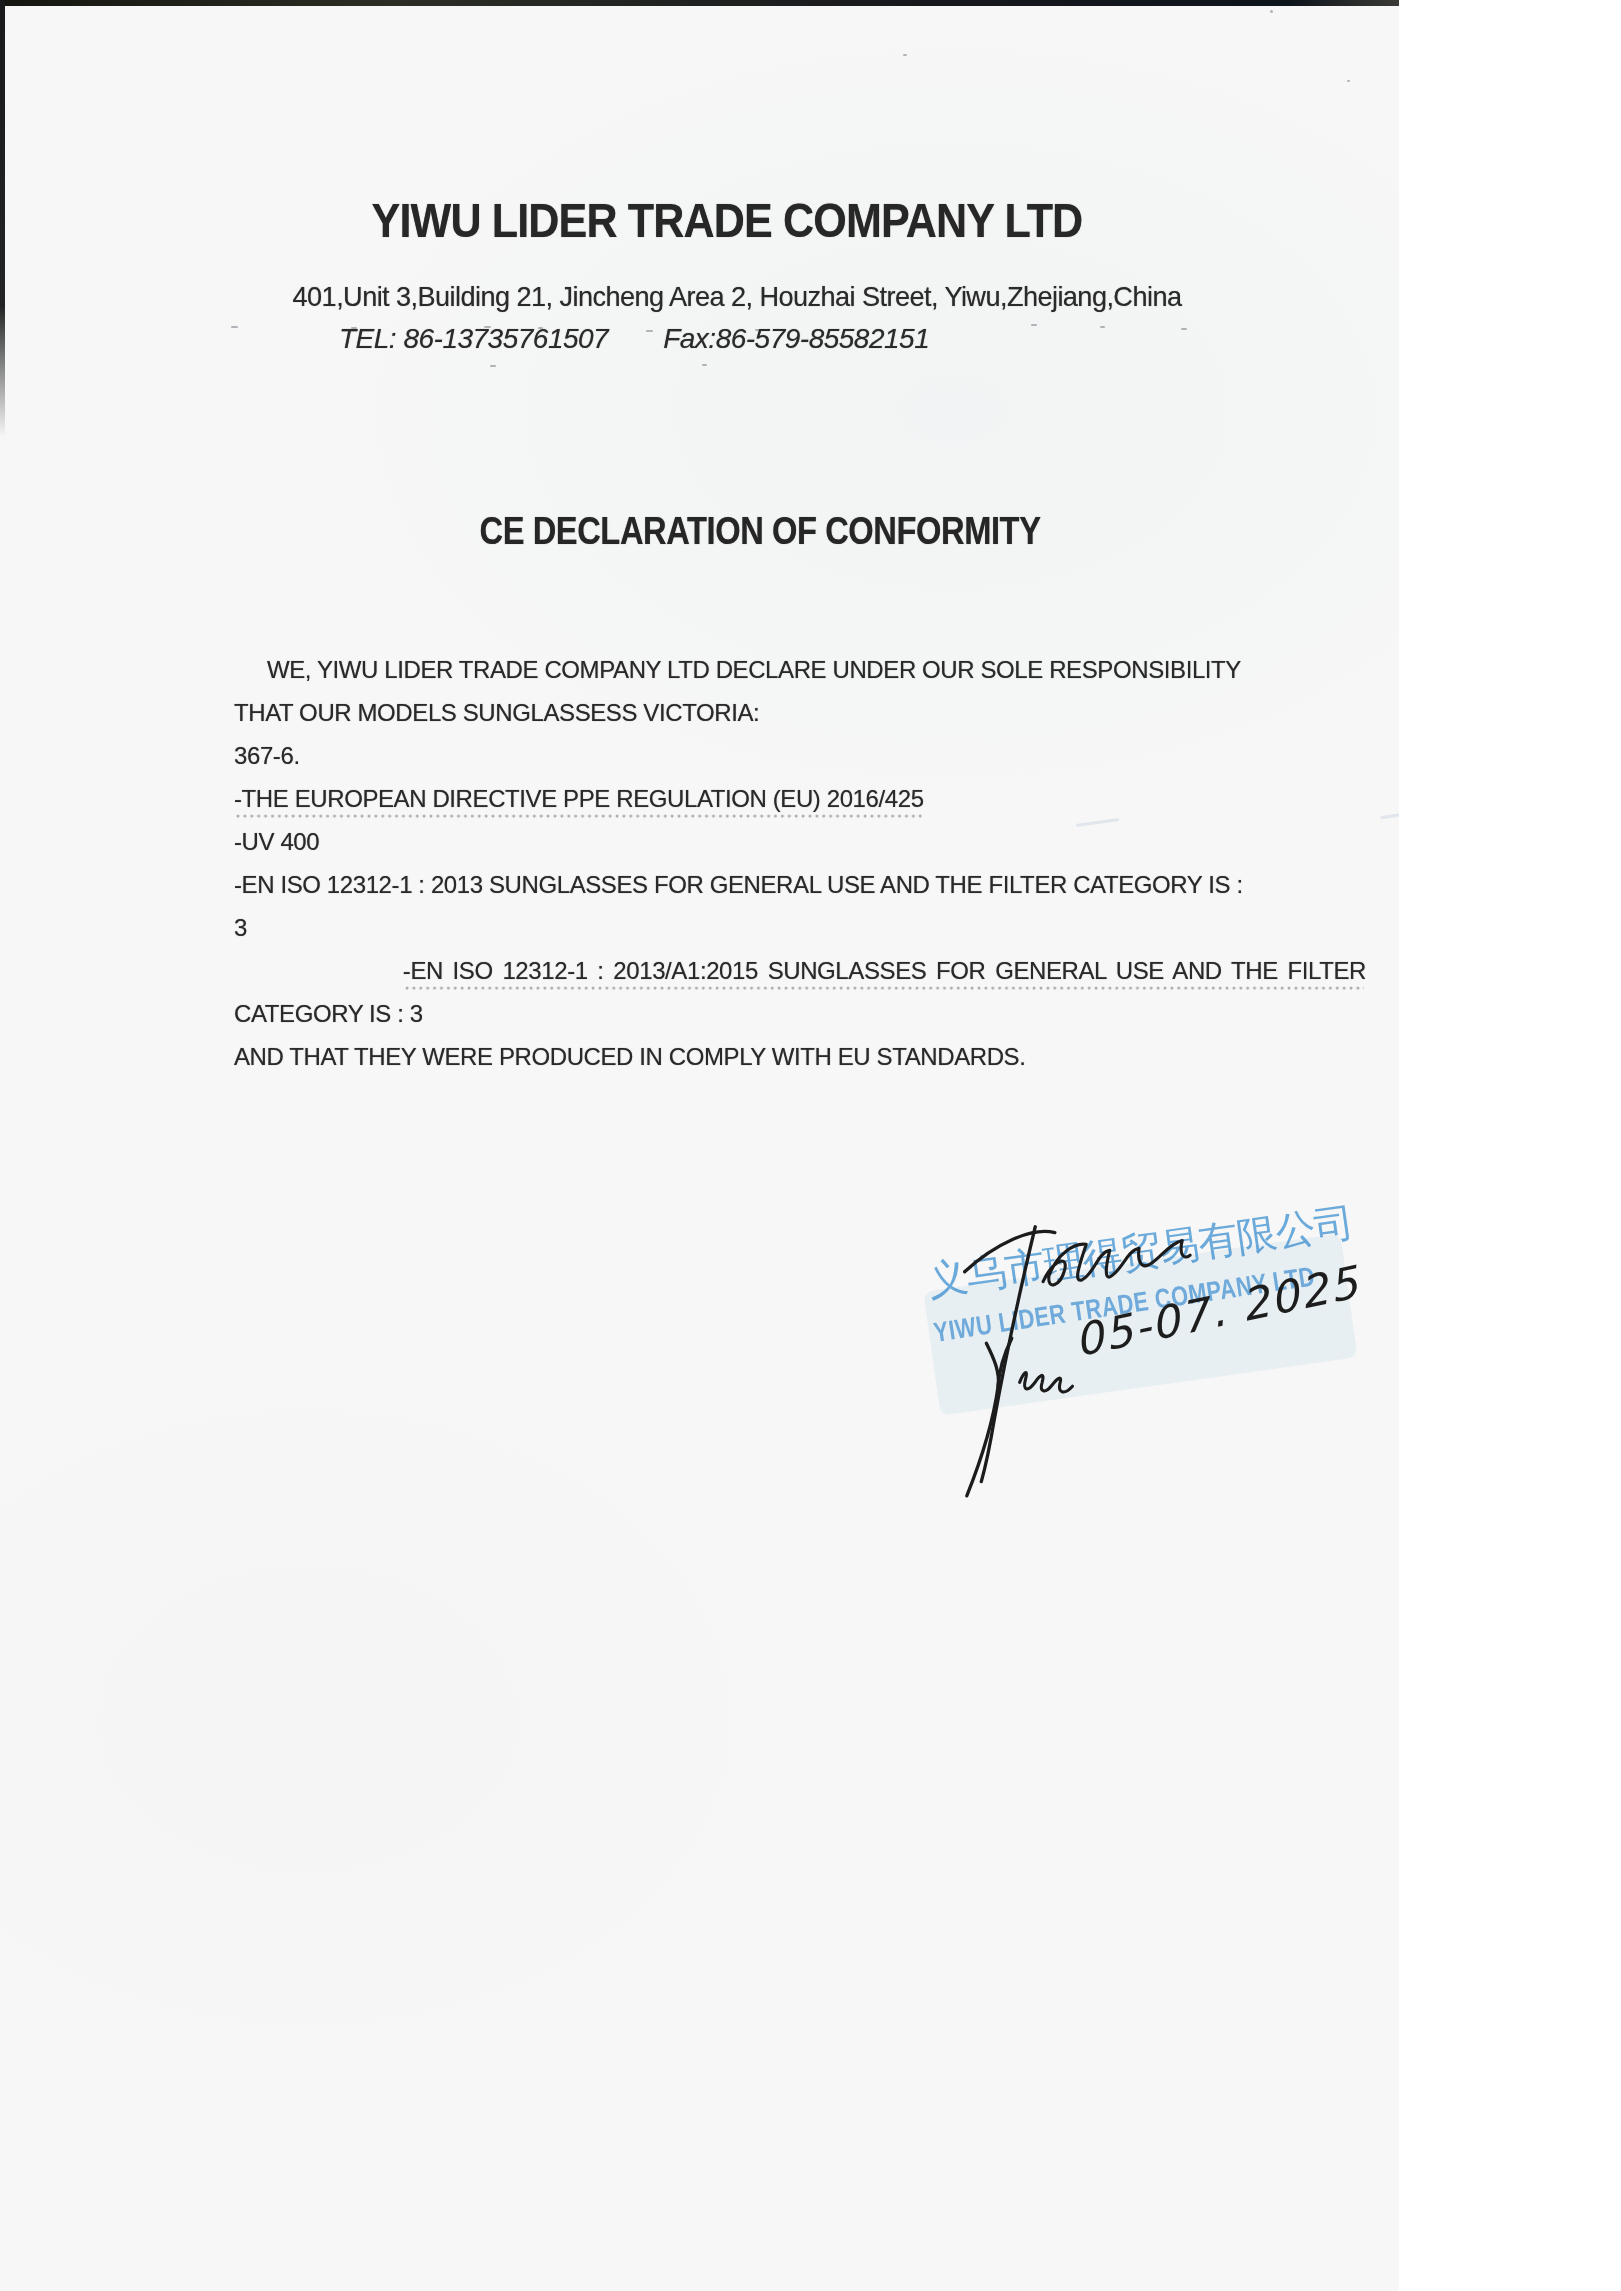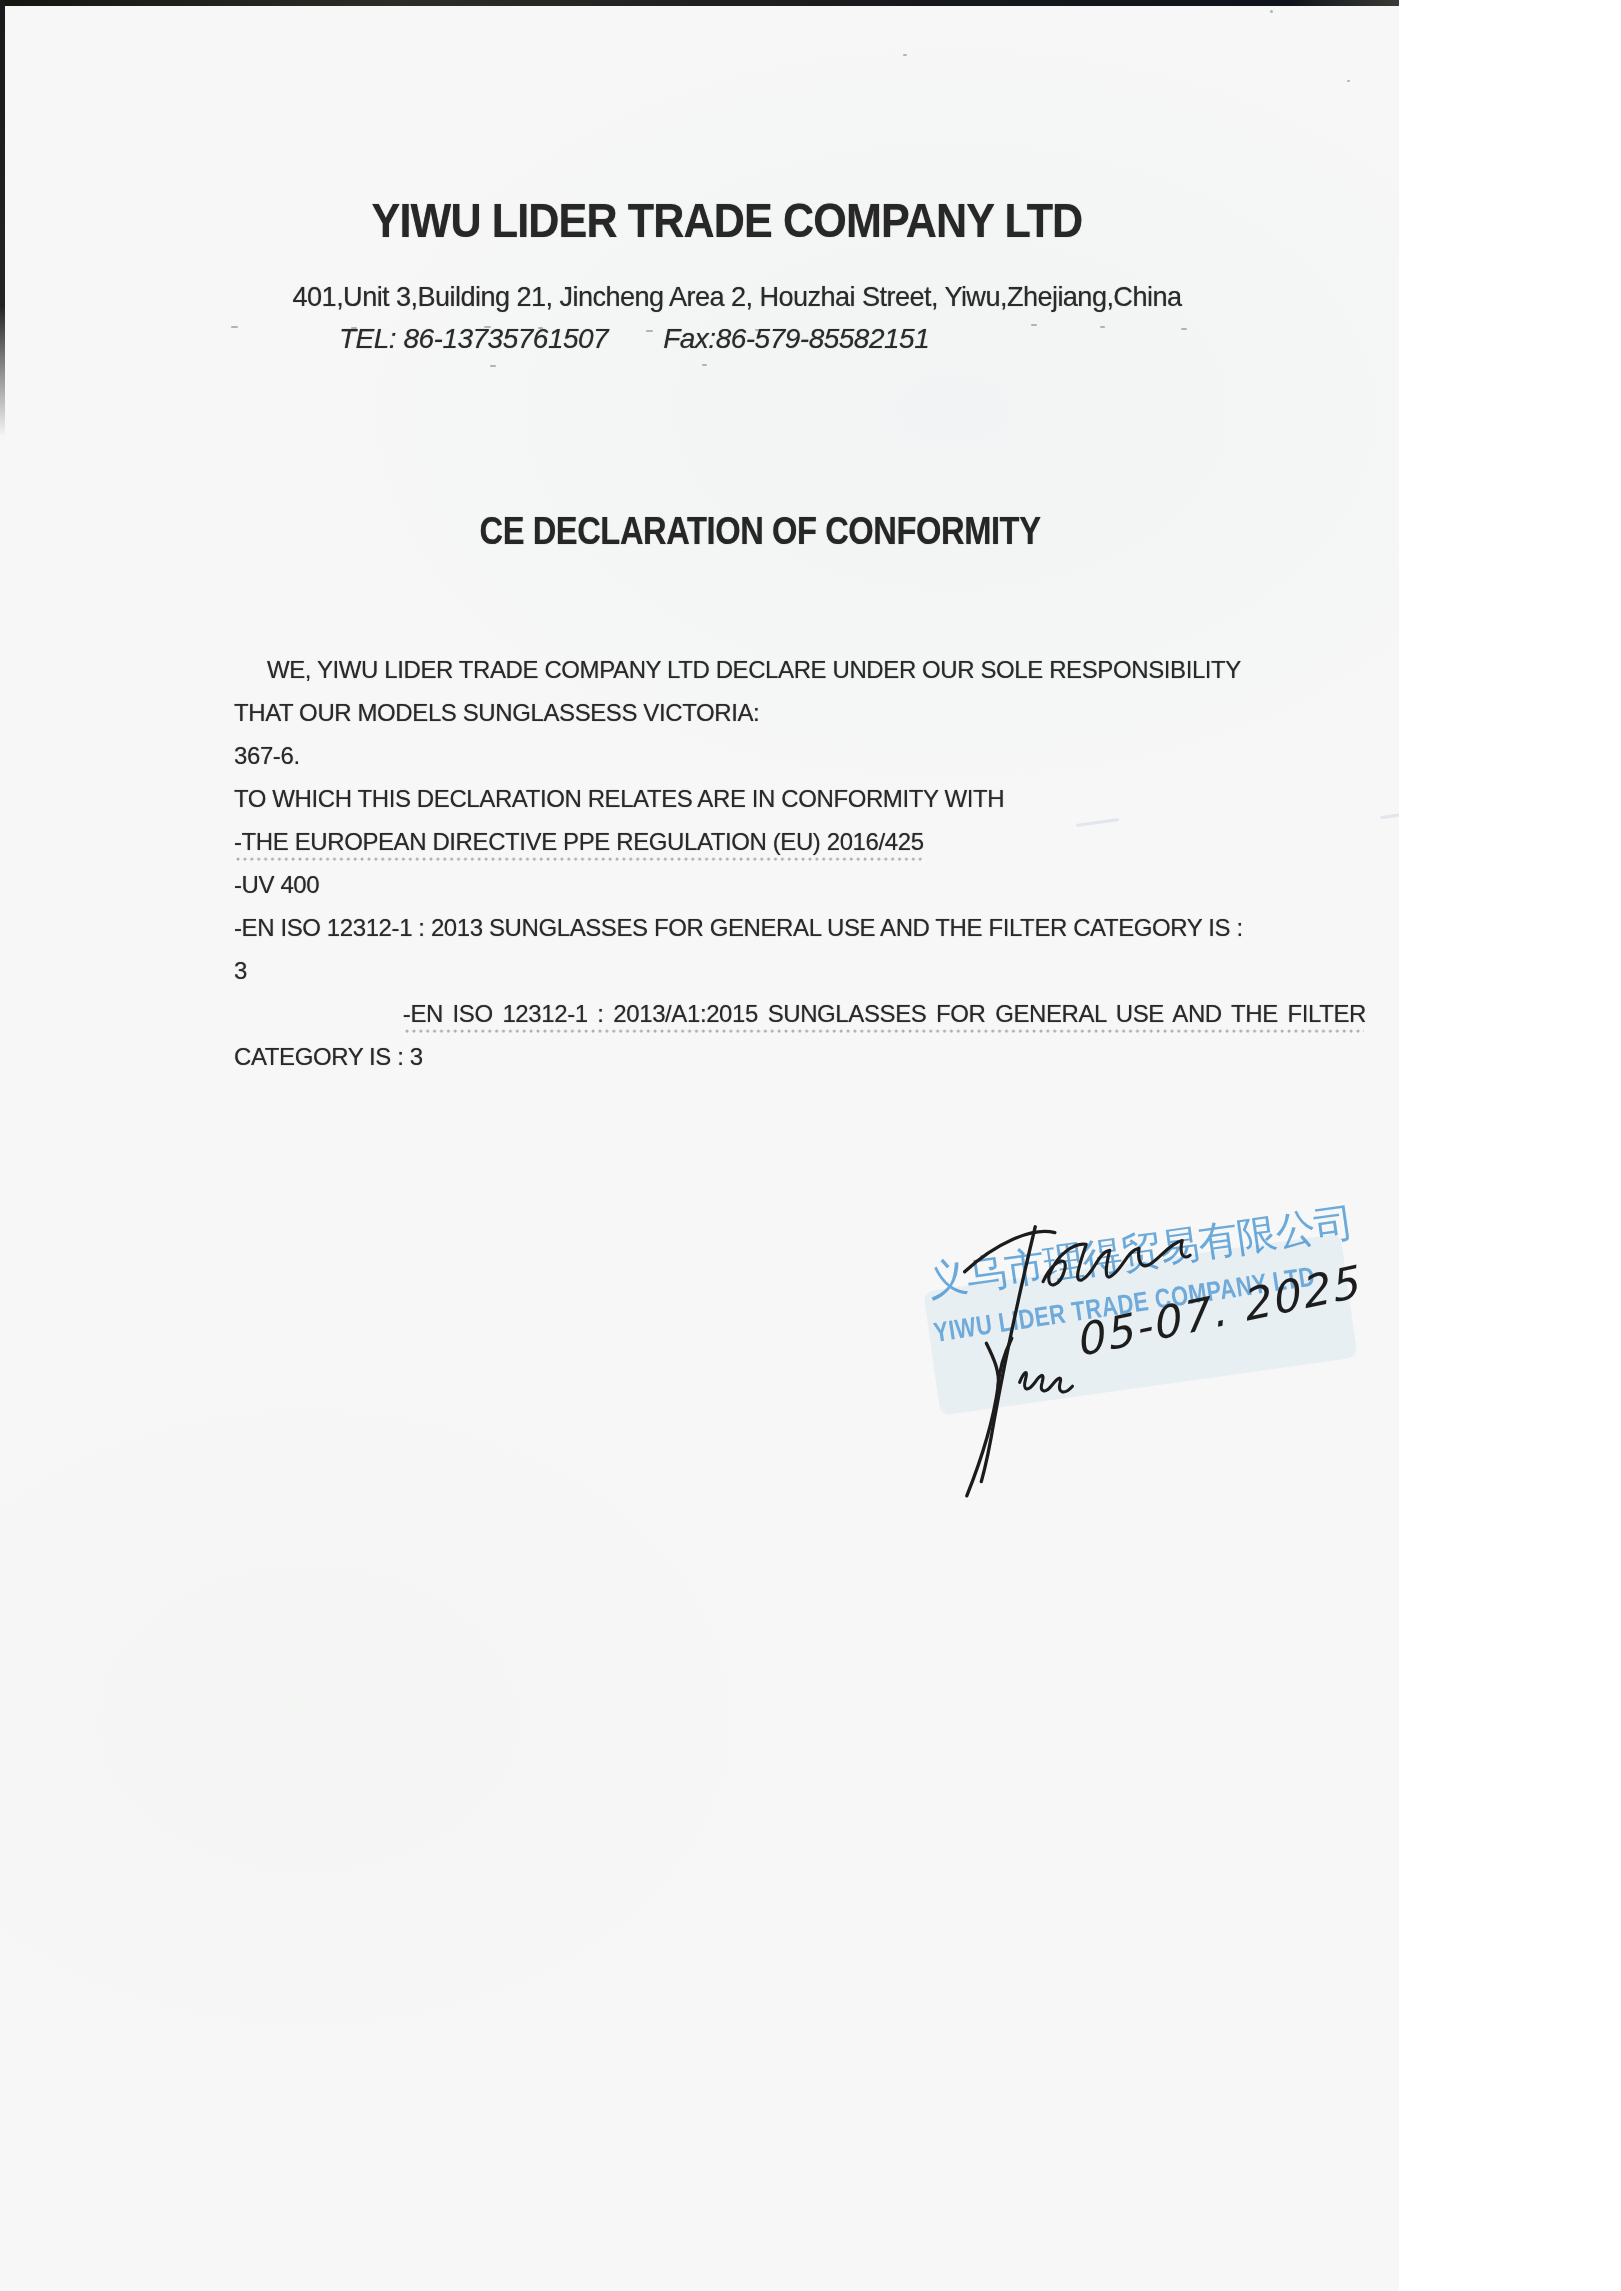--- a/index.html
+++ b/index.html
@@ -101,27 +101,27 @@
     </div>
   </header>
 
   <h2 class="doc-title fuzz">CE DECLARATION OF CONFORMITY</h2>
 
   <main class="body-text fuzz">
 
   <p class="line indent"><span class="line-text">WE, YIWU LIDER TRADE COMPANY LTD DECLARE UNDER OUR SOLE RESPONSIBILITY</span></p>
       <p class="line"><span class="line-text">THAT OUR MODELS SUNGLASSESS VICTORIA:</span></p>
       <p class="line"><span class="line-text">367-6.</span></p>
-      <p class="line"><span class="line-text">TO WHICH THIS DECLARATION RELATES ARE IN CONFORMITY WITH</span></p>
       <p class="line squiggle"><span class="line-text">-THE EUROPEAN DIRECTIVE PPE REGULATION (EU) 2016/425</span></p>
       <p class="line"><span class="line-text">-UV 400</span></p>
       <p class="line"><span class="line-text">-EN ISO 12312-1 : 2013 SUNGLASSES FOR GENERAL USE AND THE FILTER CATEGORY IS :</span></p>
       <p class="line"><span class="line-text">3</span></p>
       <p class="line justify squiggle"><span class="line-text">-EN ISO 12312-1 : 2013/A1:2015 SUNGLASSES FOR GENERAL USE AND THE FILTER</span></p>
       <p class="line"><span class="line-text">CATEGORY IS : 3</span></p>
+      <p class="line"><span class="line-text">AND THAT THEY WERE PRODUCED IN COMPLY WITH EU STANDARDS.</span></p>
     </main>
 
   <div class="sig-block">
     <div class="stamp-wash"></div>
     <div class="stamp-cn">义乌市理得贸易有限公司</div>
     <div class="stamp-en">YIWU LIDER TRADE COMPANY LTD</div>
 
     <svg class="sig-svg" width="245" height="294" viewBox="0 0 250 300" aria-label="Taylorden">
       <path class="ink" stroke-width="3.4" d="M16,58 C46,30 84,12 108,18"></path>
       <path class="ink" stroke-width="3.4" d="M88,12 C76,62 60,132 46,210 C42,234 38,254 33,272"></path>

